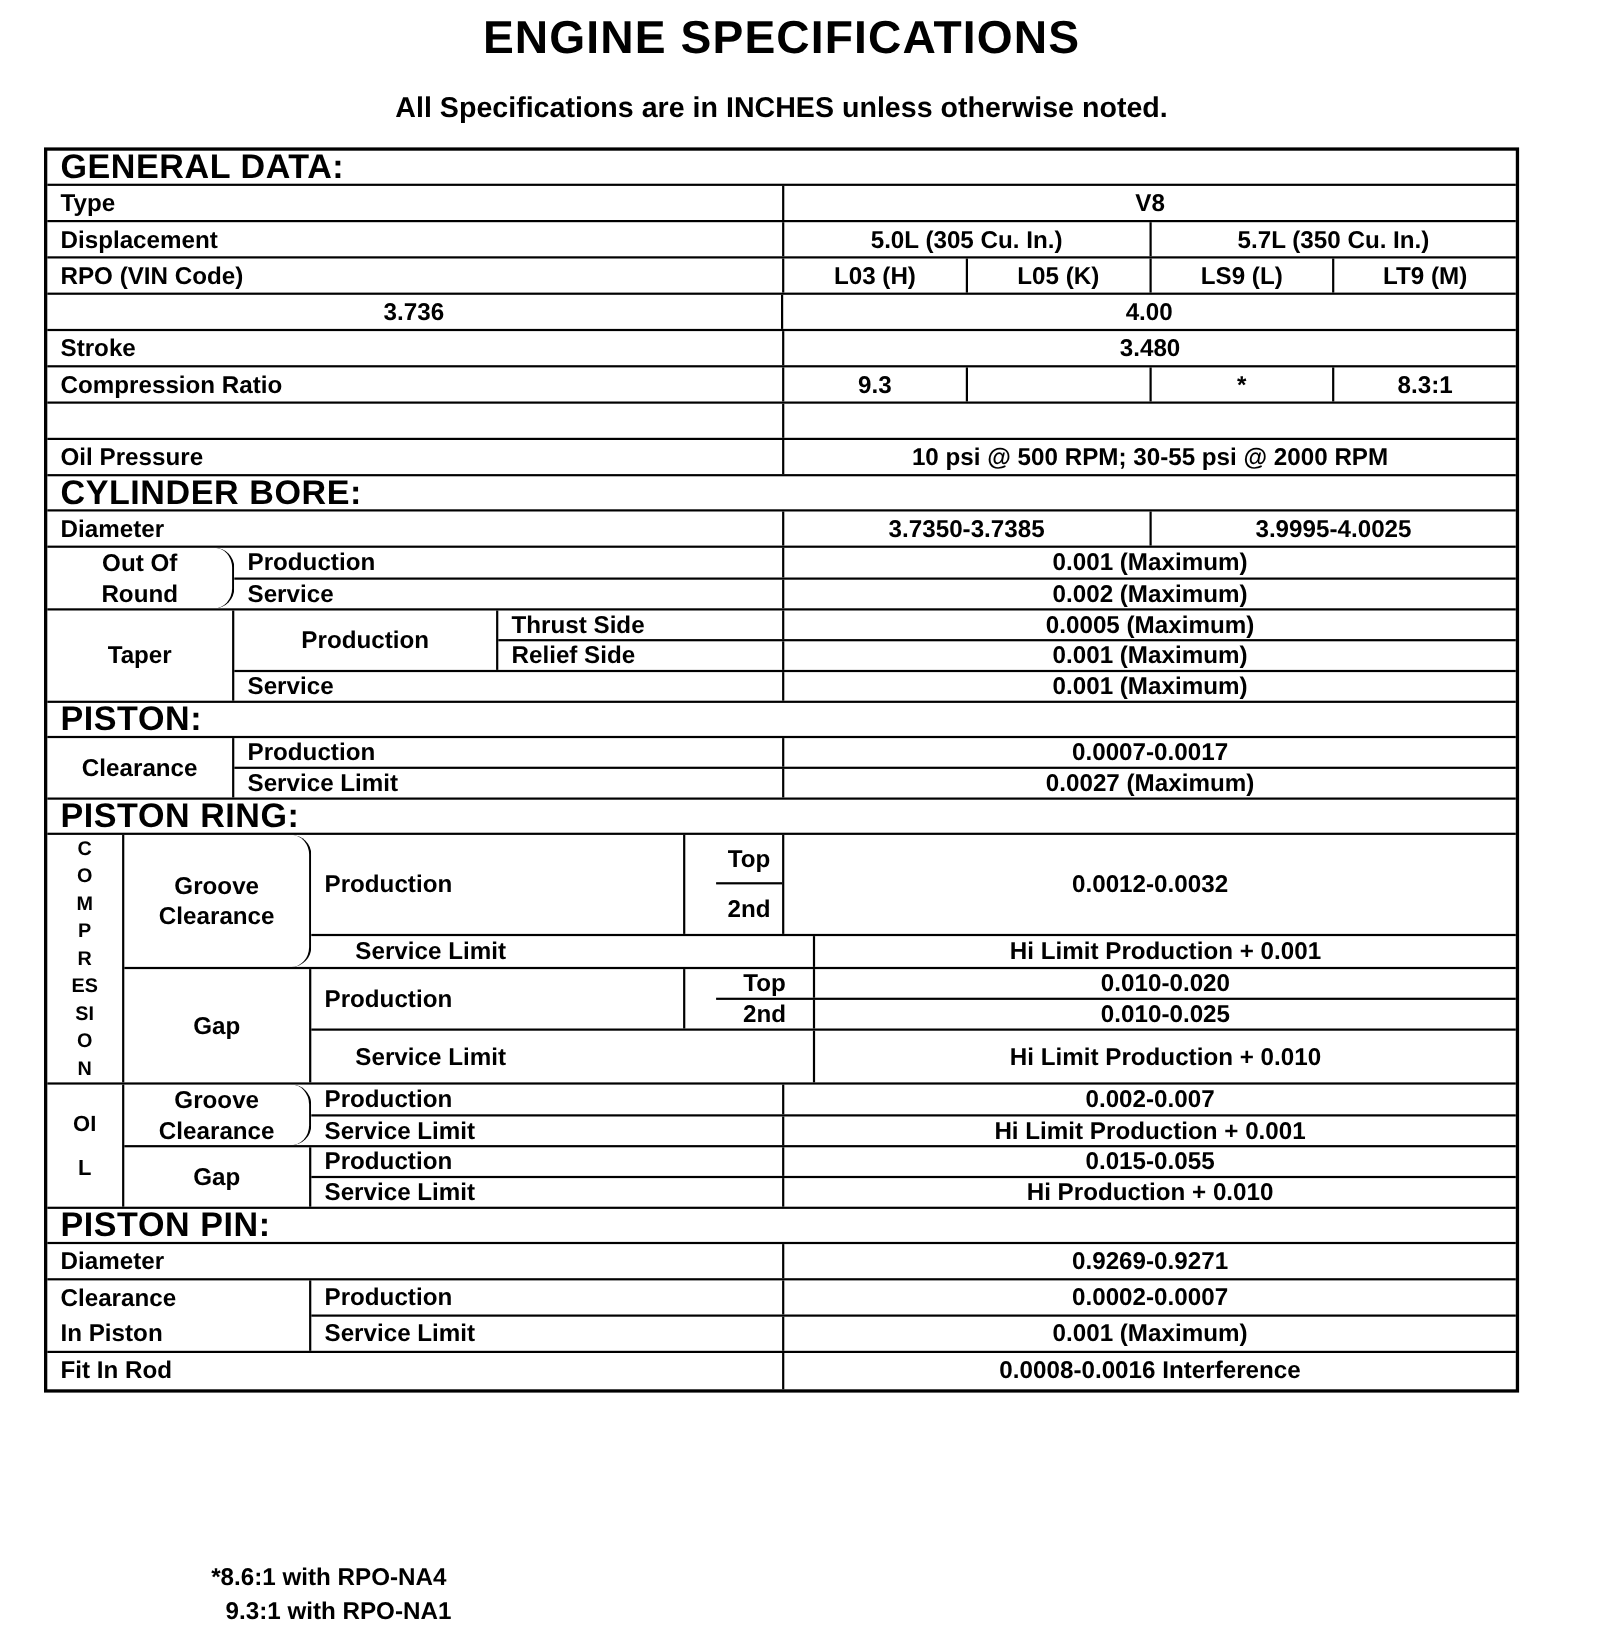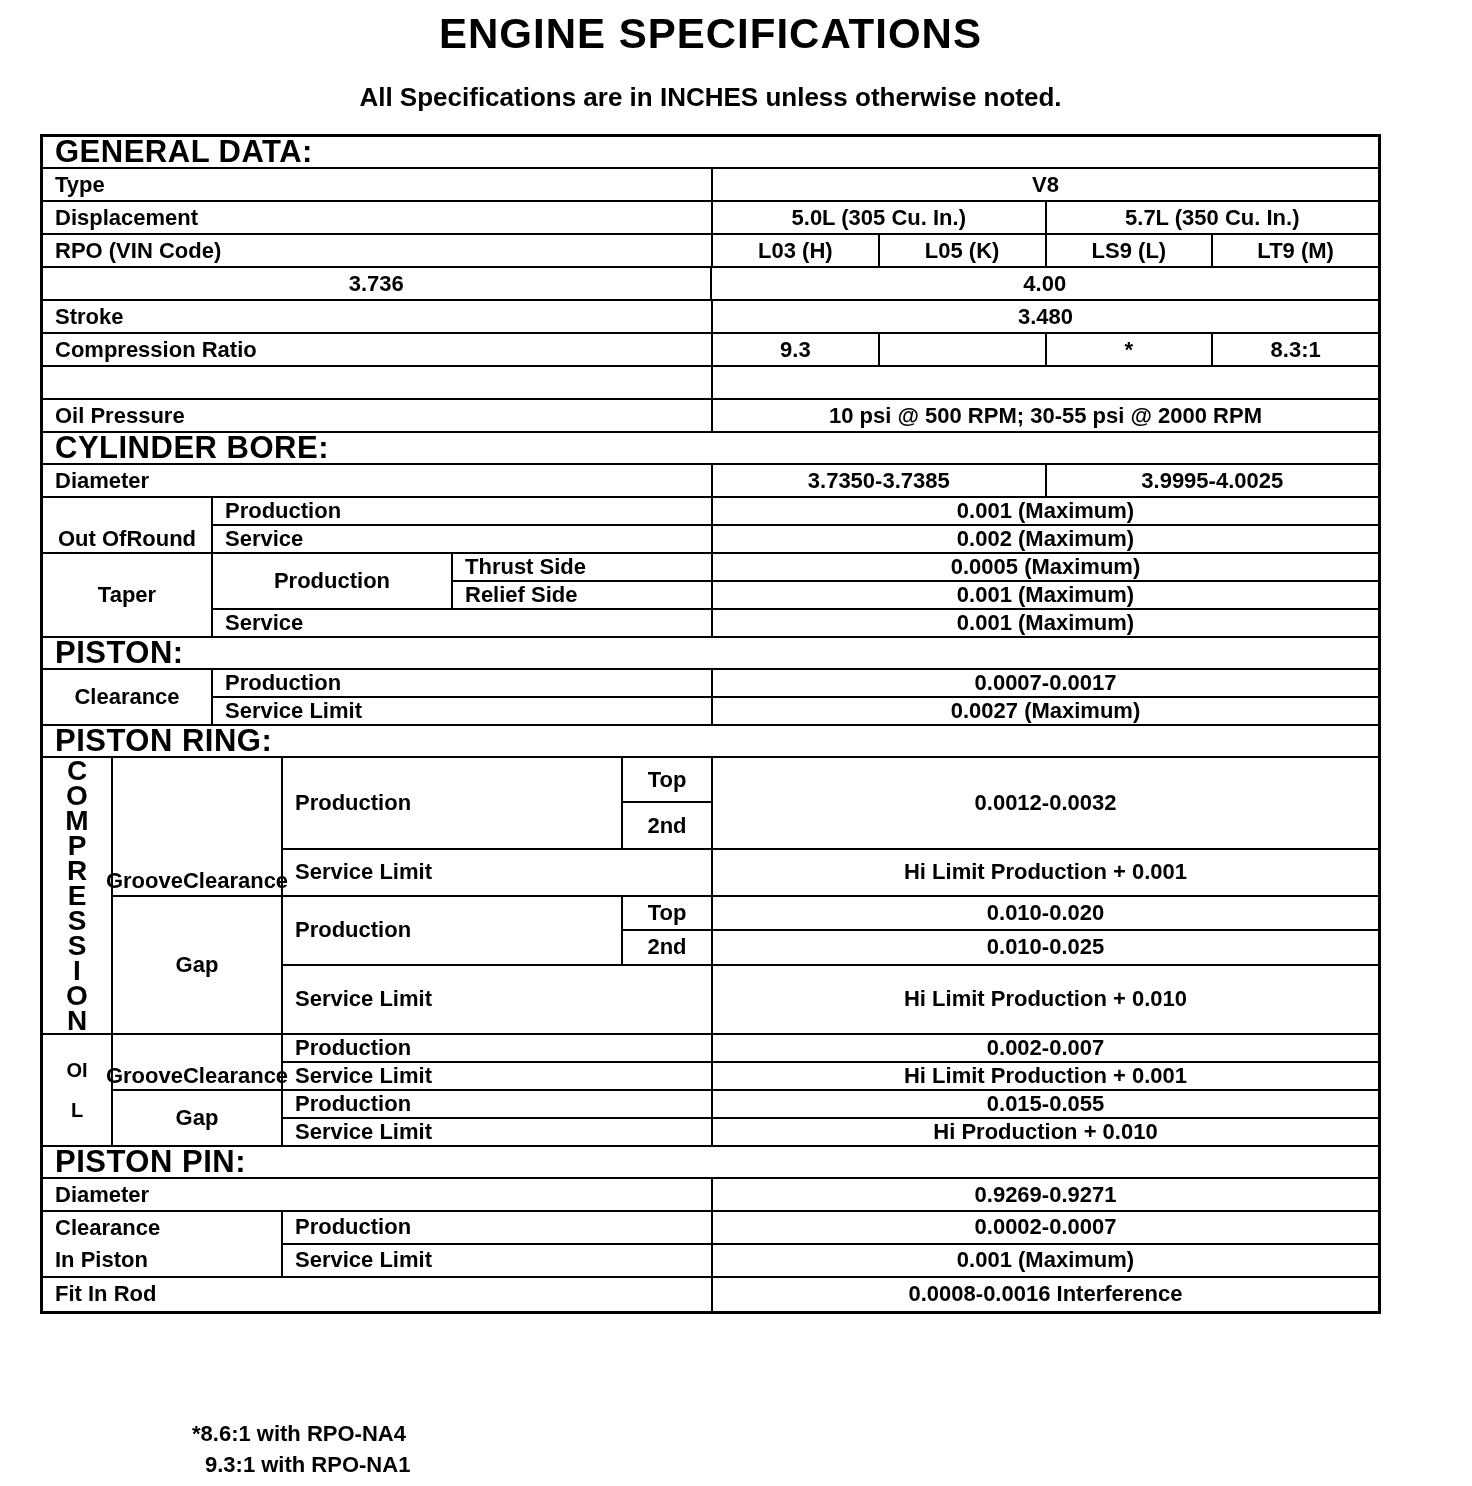--- a/index.html
+++ b/index.html
@@ -27,45 +27,45 @@
     font-size:22px;font-weight:700;
   }
   .r .c:last-child, .sr .c:last-child{border-right:none;}
   .stack{flex:1;display:flex;flex-direction:column;min-width:0;}
   .stack > .sr{display:flex;align-items:stretch;border-bottom:2px solid #000;box-sizing:border-box;flex:1;}
   .stack > .sr:last-child{border-bottom:none;}
   .minis{display:flex;flex-direction:column;border-right:2px solid #000;box-sizing:border-box;}
   .minis > div{display:flex;align-items:center;justify-content:center;
     font-size:22px;font-weight:700;box-sizing:border-box;}
   .minis > div:first-child{border-bottom:2px solid #000;}
-  .h32{height:32px;} .h33{height:33px;} .h46{height:46px;} .h92{height:92px;}
+  .h32{height:32px;} .h33{height:33px;} .h46{height:46px;margin-left:28px;} .h92{height:92px;}
   .sec{font-size:31px;font-weight:800;padding-left:12px;letter-spacing:.5px;}
   .lab{padding-left:12px;justify-content:flex-start;text-align:left;}
   .val{justify-content:center;text-align:right;}
   .ctr{justify-content:center;text-align:center;}
-  .ctr2{flex-direction:row;justify-content:center;align-items:flex-end;text-align:center;line-height:1.25;}
+  .ctr2{flex-direction:column;justify-content:center;align-items:center;text-align:center;line-height:1.25;border-radius:18px;}
   .left2{flex-direction:column;justify-content:center;align-items:flex-start;padding-left:12px;line-height:1.45;}
   .w-label{width:670px;flex:none;}
   .w-outer{width:170px;flex:none;}
   .w-sub{width:500px;flex:none;}
   .w-tmid{width:240px;flex:none;}
   .w-tside{width:260px;flex:none;}
   .w-rletter{width:70px;flex:none;}
   .w-rgroup{width:170px;flex:none;}
   .w-rprod{width:340px;flex:none;}
   .w-rpos{width:90px;flex:none;}
   .w-rserv{width:430px;flex:none;}
   .w-pinlab{width:240px;flex:none;}
   .w-pinsub{width:430px;flex:none;}
   .dz{flex:1;display:flex;align-items:stretch;min-width:0;}
   .dz > .c{flex:1;}
   .fx1{flex:1;}
   .vertcell{justify-content:center;}
   .vtxt{display:block;width:24px;word-break:break-all;text-align:center;
-    font-size:28px;font-weight:700;line-height:25px;}
+    font-size:18px;font-weight:700;line-height:25px;}
   .vtxt-oil{display:block;width:24px;word-break:break-all;text-align:center;
     font-size:20px;font-weight:700;line-height:40px;}
   .footnotes{position:absolute;left:192px;top:1418px;font-size:22px;font-weight:600;line-height:31px;}
   .fn2{padding-left:13px;}
 </style>
 </head>
 <body>
 
 <div class="title">ENGINE SPECIFICATIONS</div>
 <div class="subtitle">All Specifications are in INCHES unless otherwise noted.</div>

